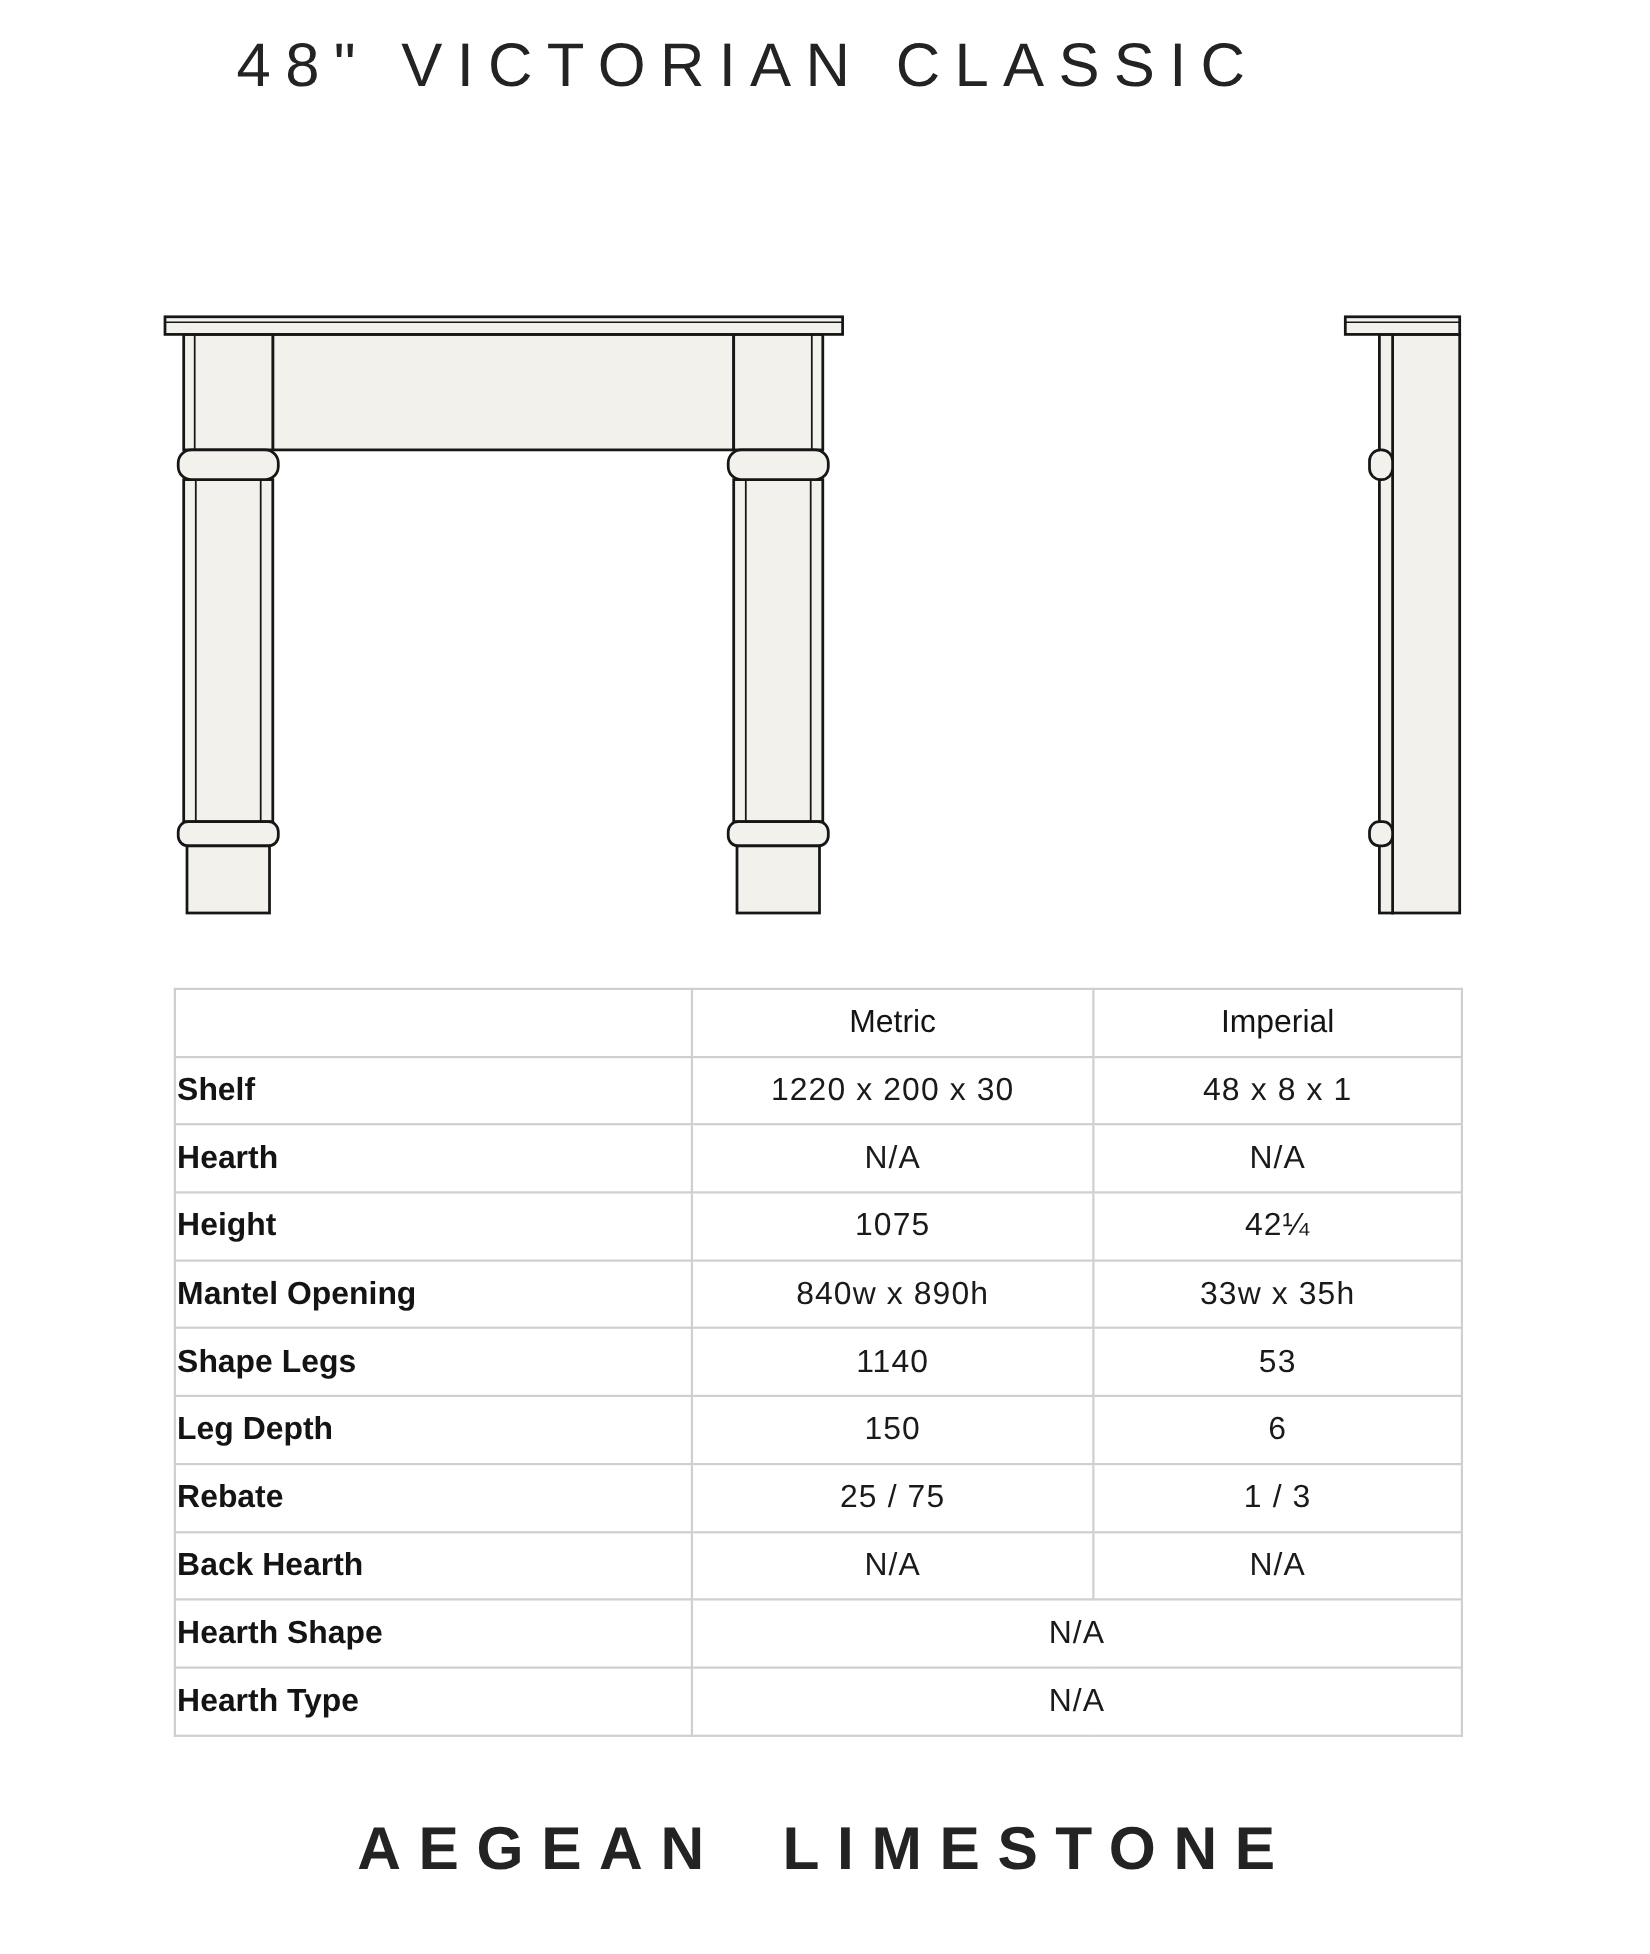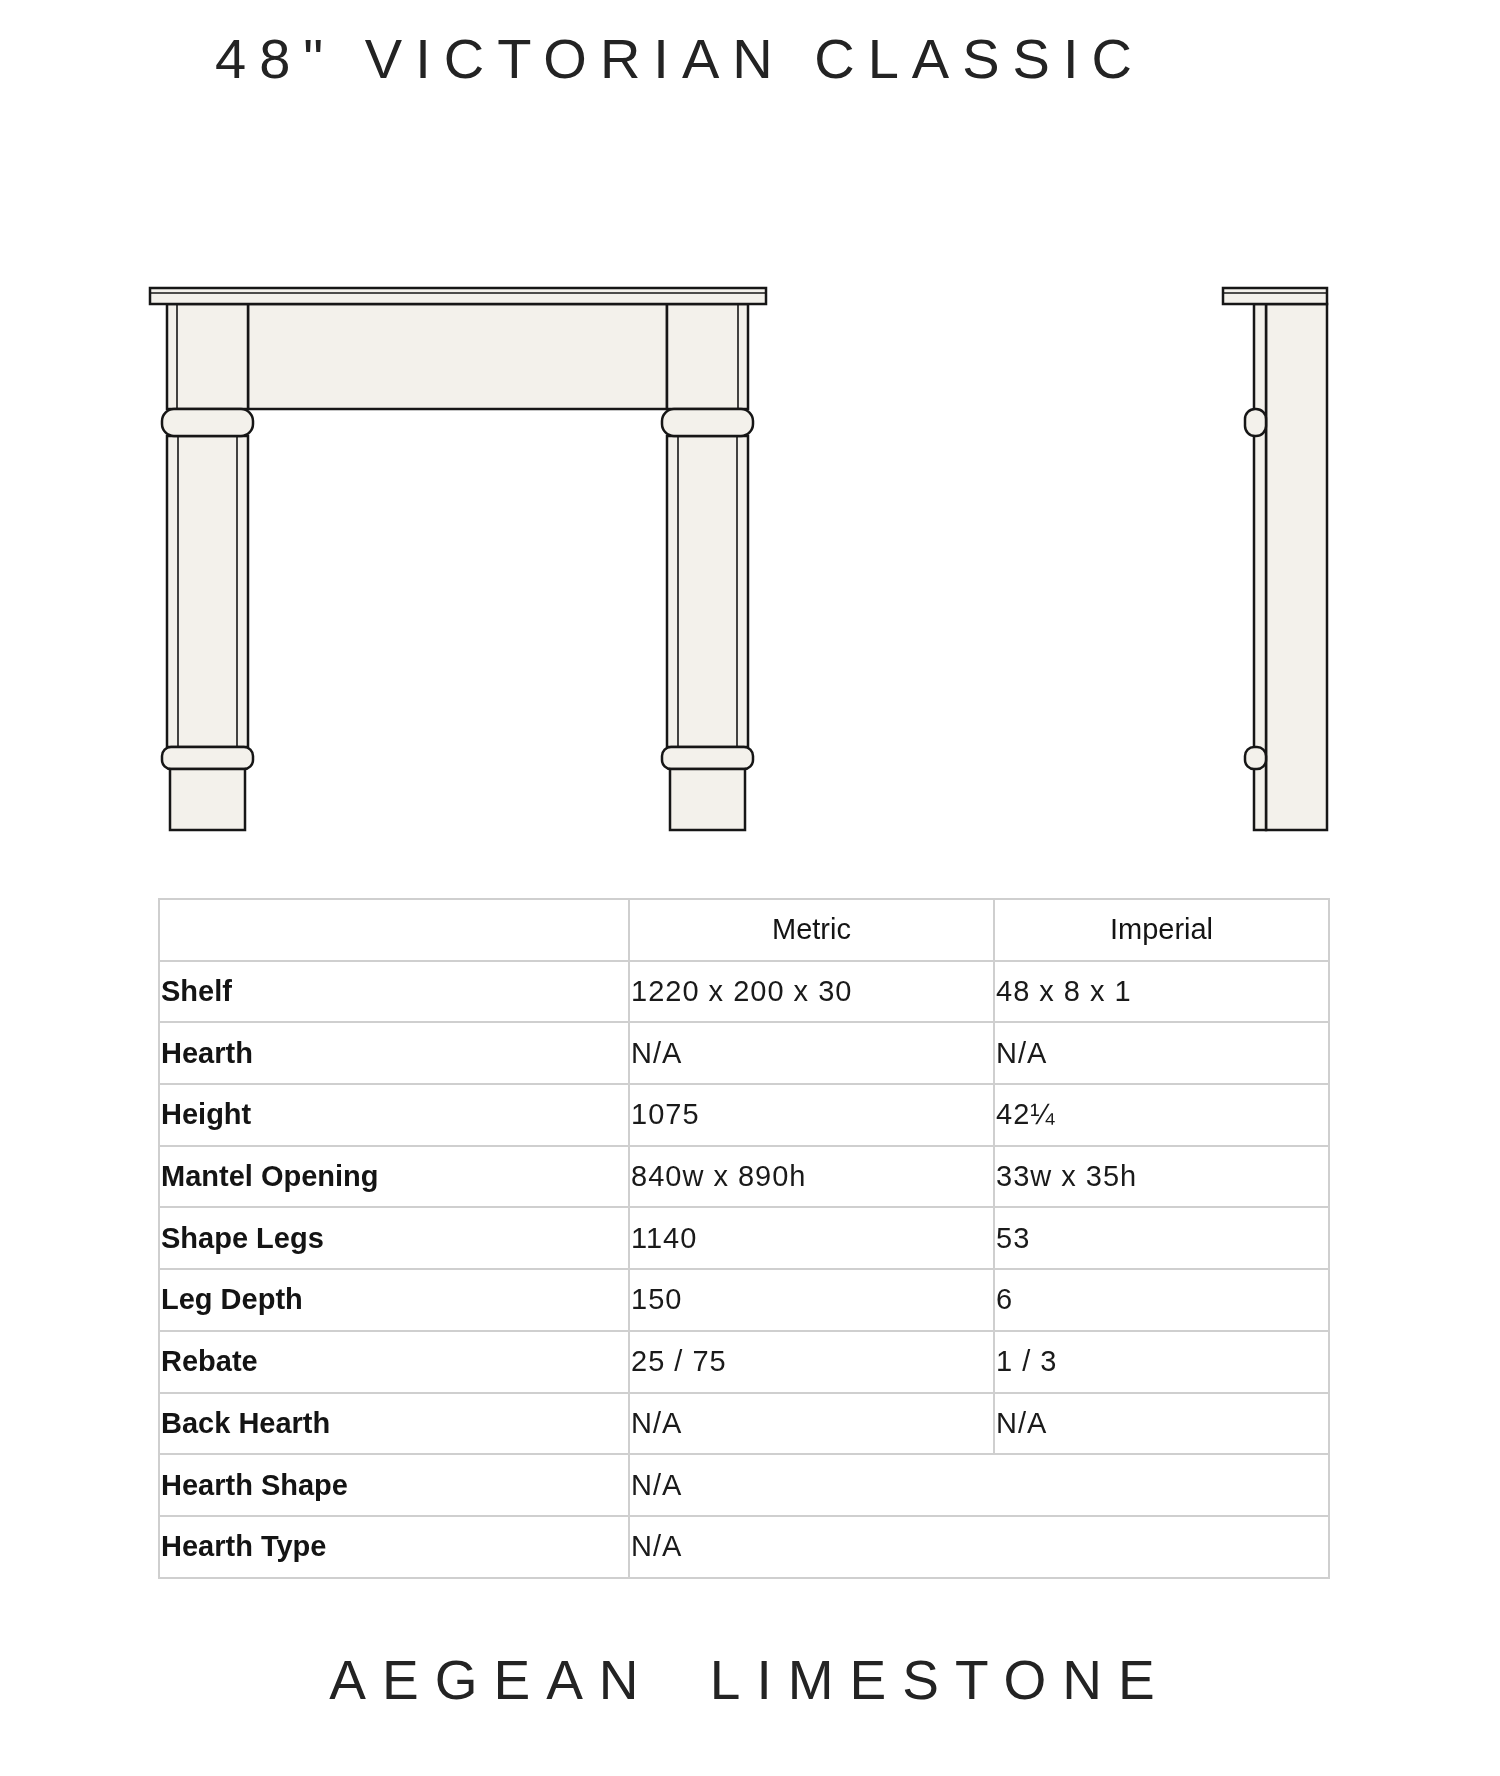--- a/index.html
+++ b/index.html
@@ -60,33 +60,34 @@
     font-weight: normal;
     text-align: center;
     color: #141414;
   }
   .spec-table td.row-label {
     font-weight: bold;
     text-align: left;
     color: #141414;
   }
   .spec-table td.value {
+    text-align: center;
     font-weight: normal;
     color: #1a1a1a;
     letter-spacing: 1px;
   }
 
   .material-title {
     position: absolute;
     top: 1648px;
     left: 0;
     width: 1500px;
     text-align: center;
     font-size: 55px;
-    font-weight: 400;
+    font-weight: 700;
     letter-spacing: 16px;
     word-spacing: 24px;
     color: #232323;
     white-space: nowrap;
   }
 </style>
 </head>
 <body>
 
 <div class="sheet">

